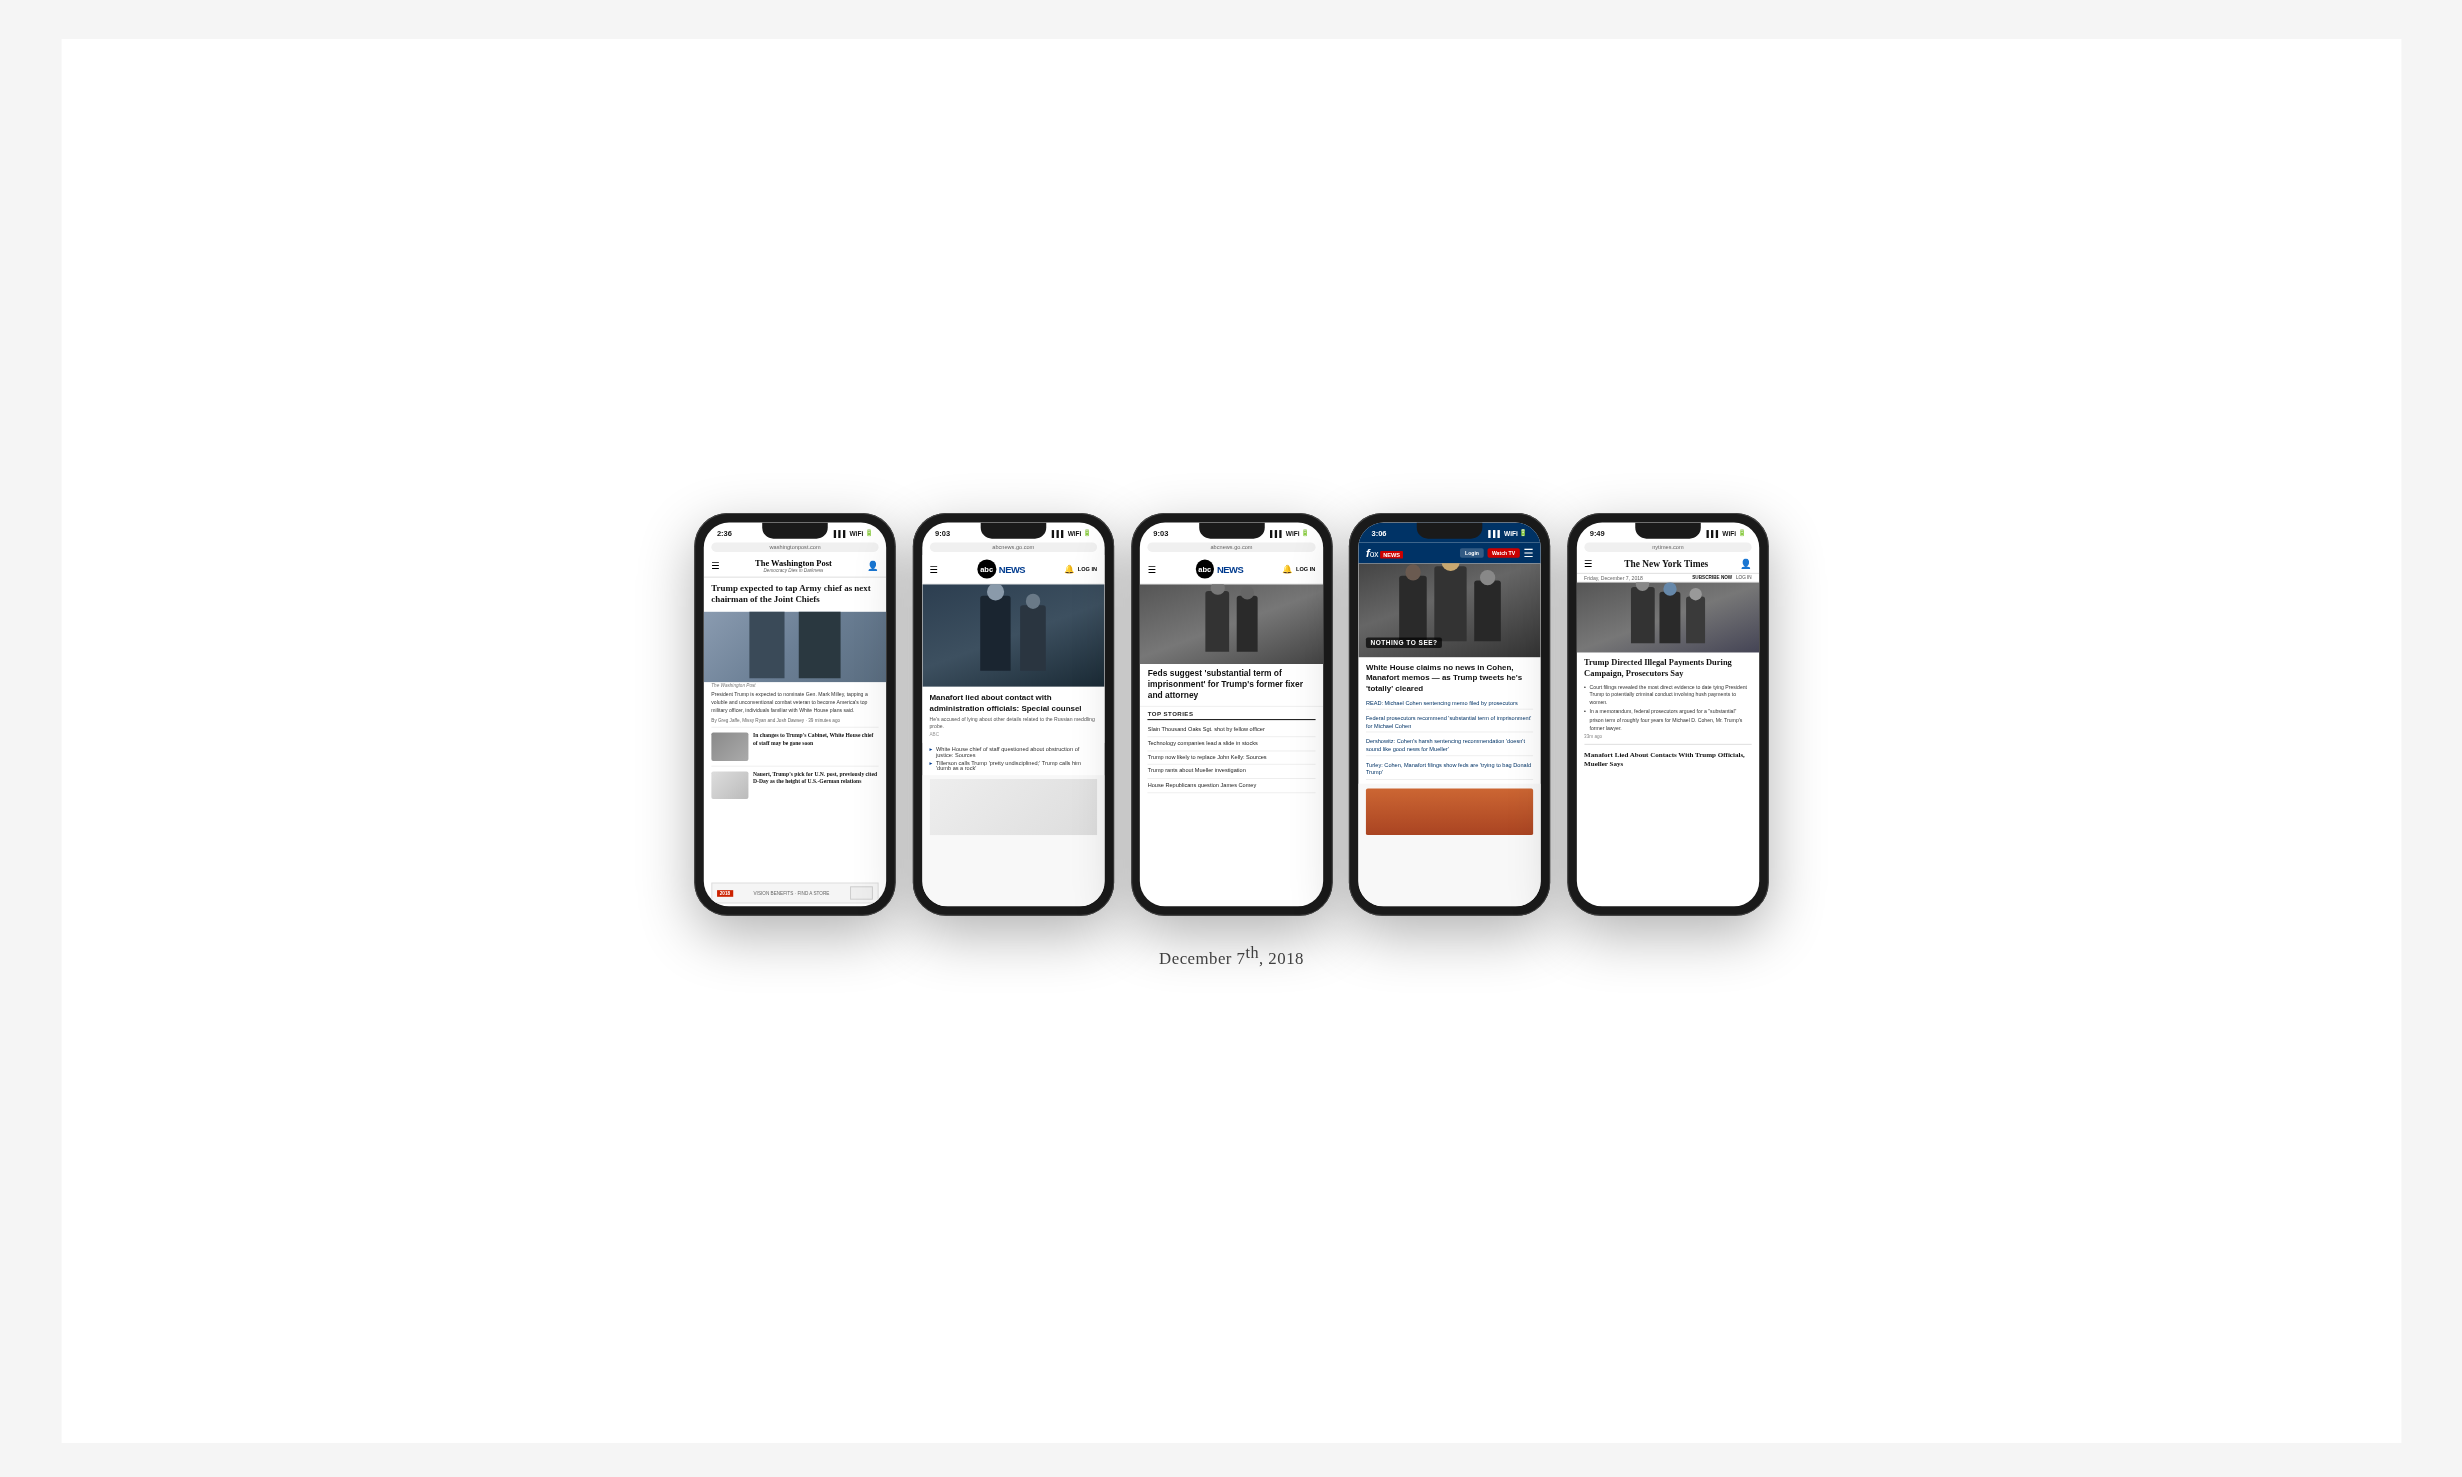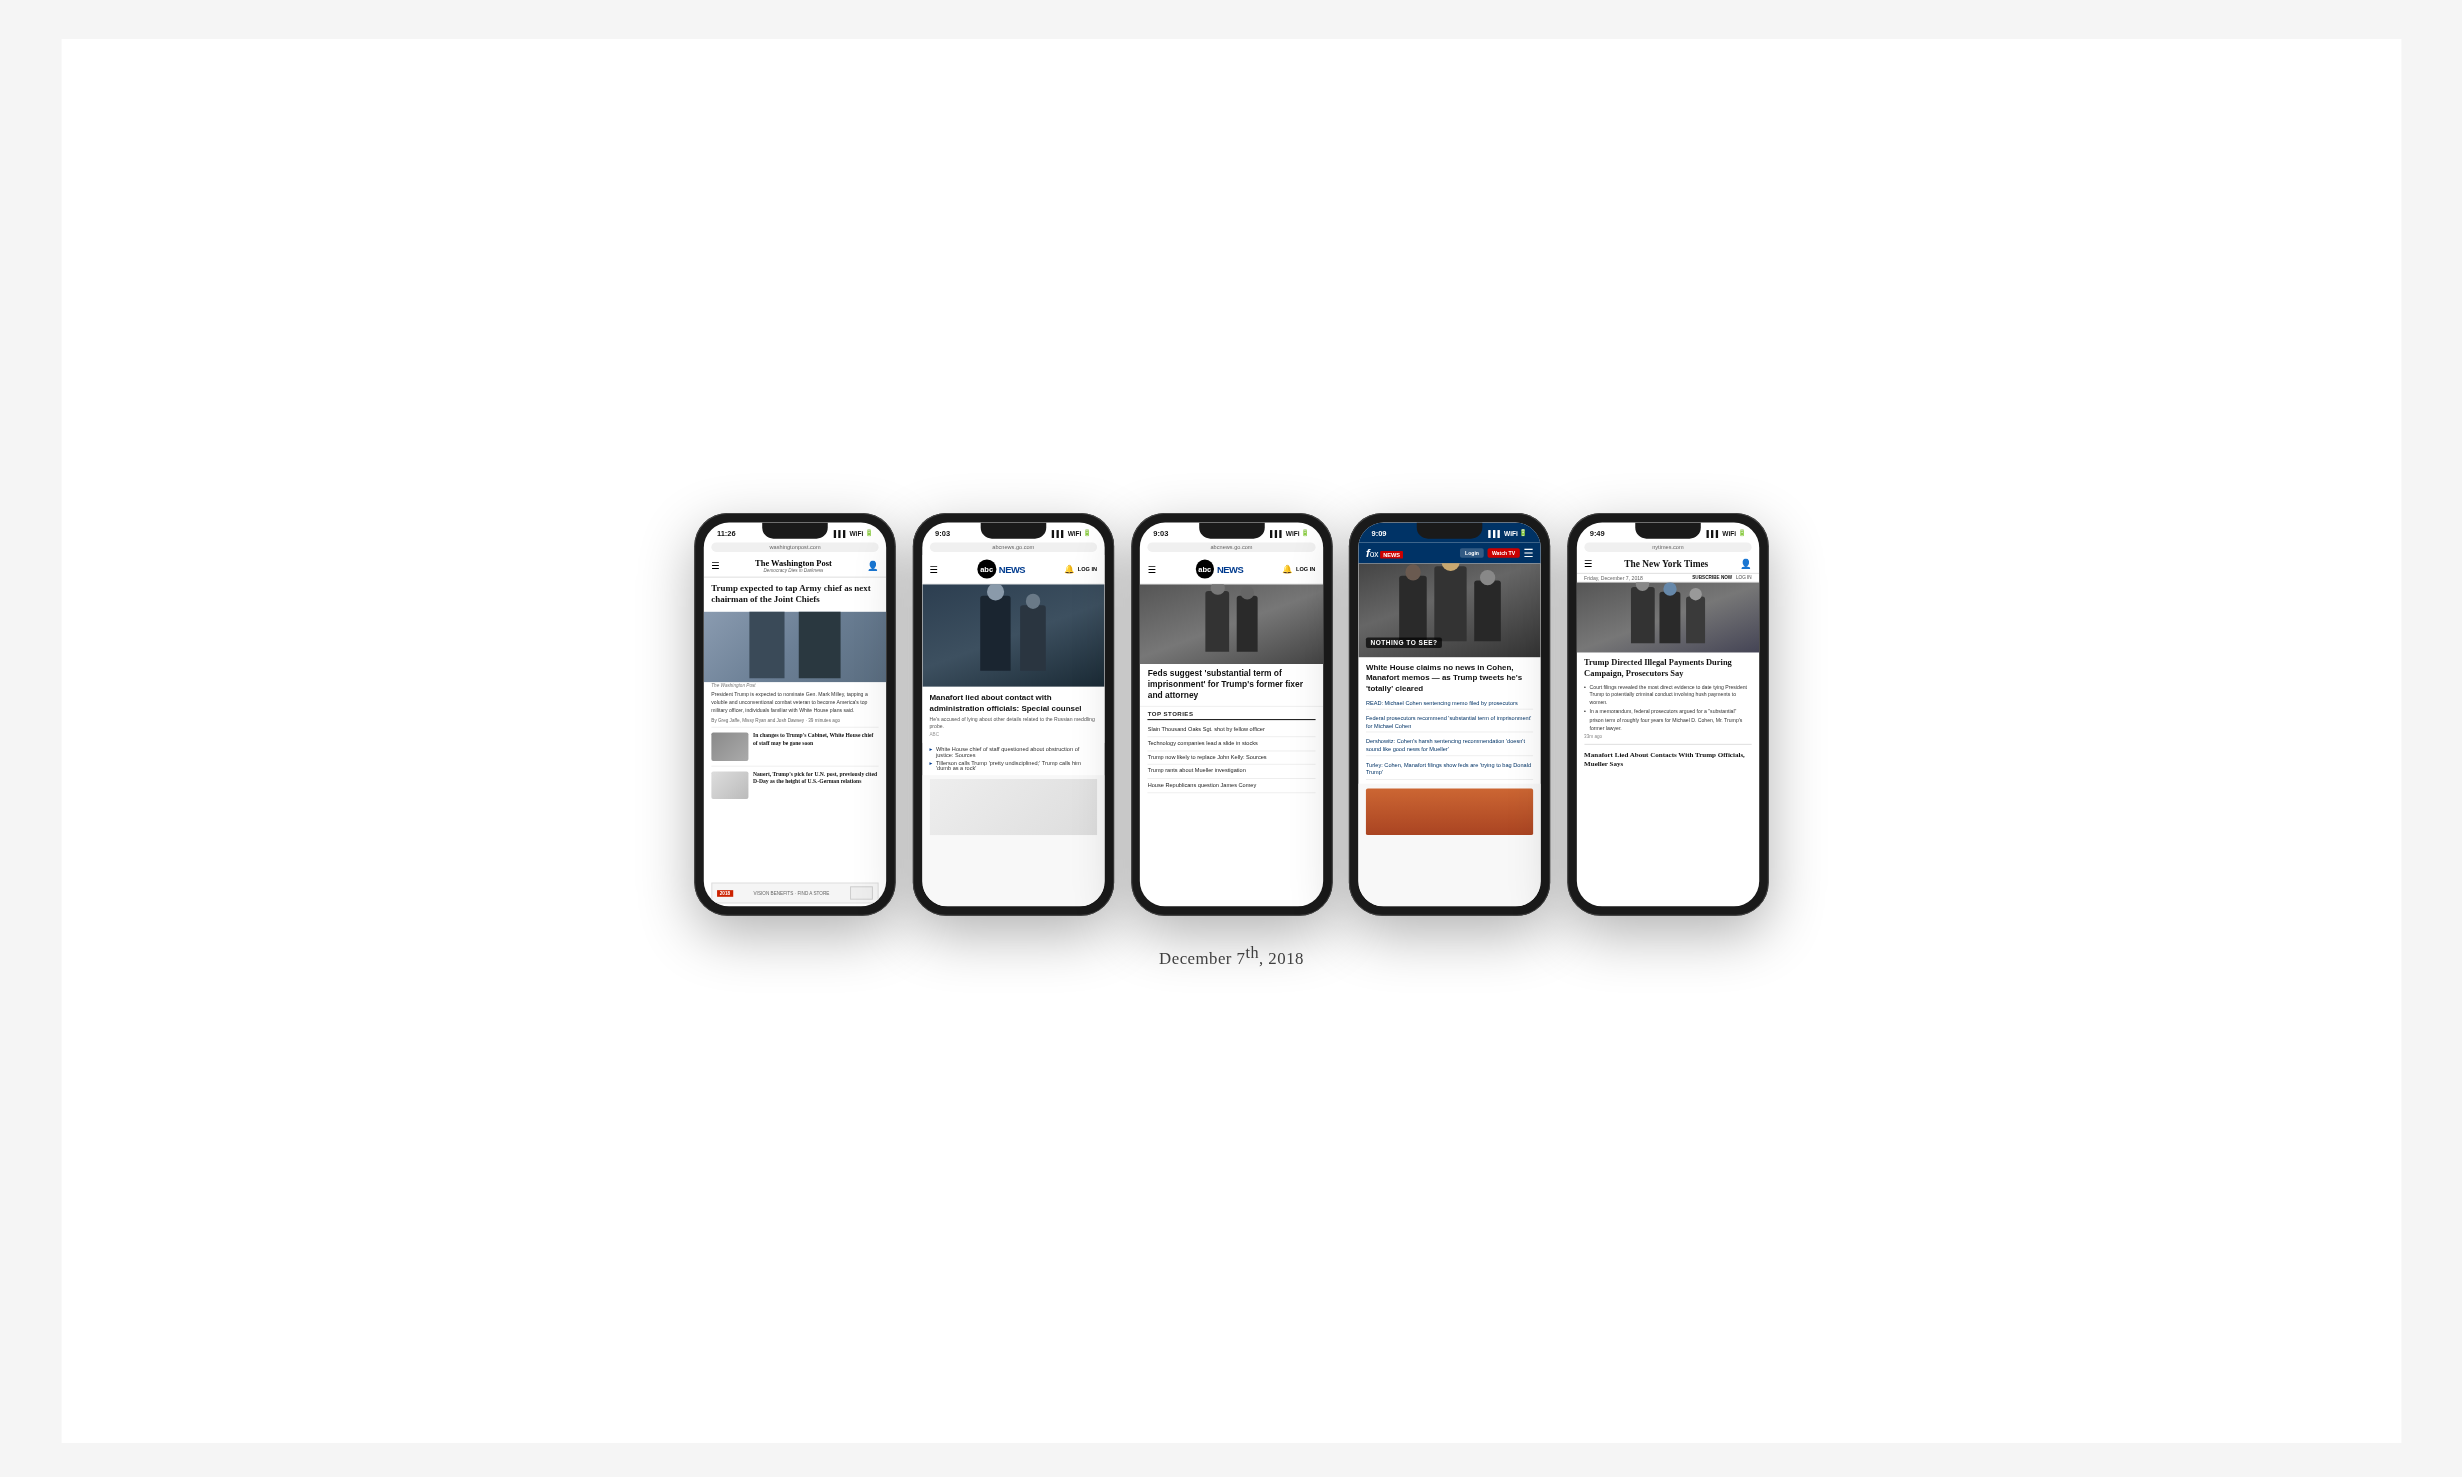--- a/index.html
+++ b/index.html
@@ -259,21 +259,21 @@
 <body>
 
 <div class="scale-wrapper" style="transform: scale(0.95); margin-top: -37px;">
   <div class="page-wrapper">
     <div class="phones-container">
 
       <div class="phone">
         <div class="phone-screen">
           <div class="notch"></div>
           <div class="status-bar">
-            <span class="time">11:26</span>
+            <span class="time">2:36</span>
             <div class="status-icons">
               <span>▌▌▌</span>
               <span>WiFi</span>
               <span>🔋</span>
             </div>
           </div>
           <div class="url-bar">washingtonpost.com</div>
           <div class="screen-content">
             <div class="wp-header">
               <span style="font-size:9.9px;">☰</span>
@@ -417,21 +417,21 @@
               <div class="abc2-story-item">House Republicans question James Comey</div>
             </div>
           </div>
         </div>
       </div>
 
       <div class="phone">
         <div class="phone-screen">
           <div class="notch"></div>
           <div class="status-bar" style="color:white;background:#003366;">
-            <span class="time">9:09</span>
+            <span class="time">3:06</span>
             <div class="status-icons">
               <span>▌▌▌</span>
               <span>WiFi</span>
               <span>🔋</span>
             </div>
           </div>
           <div class="fox-header">
             <div class="fox-logo">
               <span class="fox-f">f</span>
               <span class="fox-ox">ox</span>

